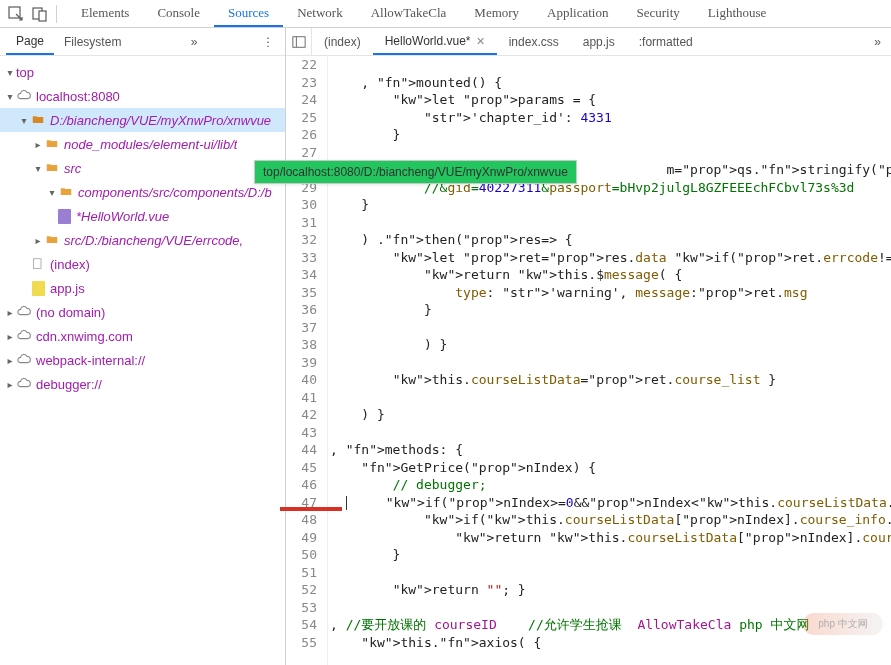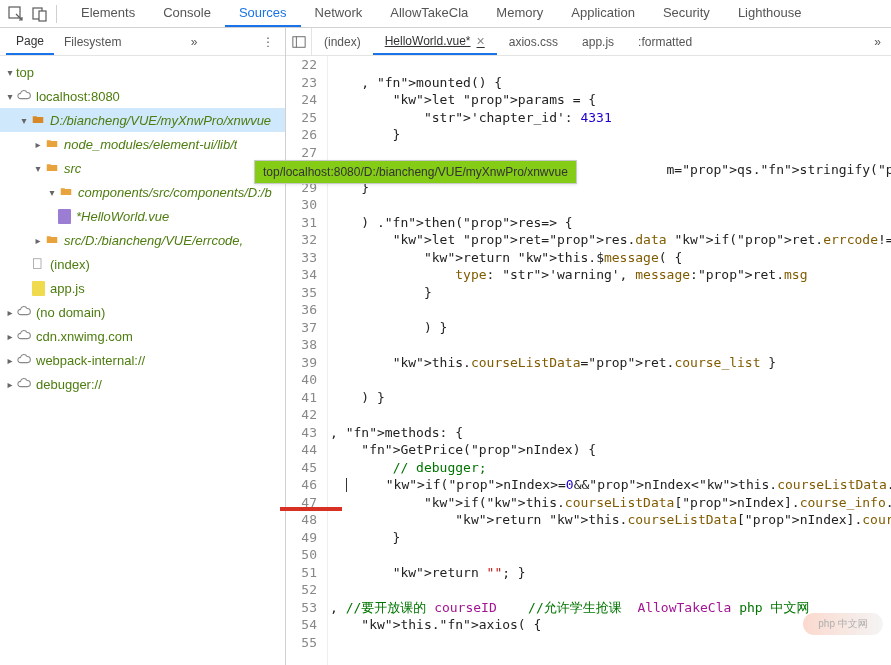--- a/index.html
+++ b/index.html
@@ -1,21 +1,21 @@
 <!DOCTYPE html>
 <html><head>
 <meta charset="utf-8">
 <style>
   * { box-sizing: border-box; margin: 0; padding: 0; }
   body { font-family: "Segoe UI", Arial, sans-serif; font-size: 12px; color: #333; background: #fff; width: 891px; height: 665px; overflow: hidden; }
   
   .topbar { display: flex; align-items: center; height: 28px; border-bottom: 1px solid #d0d0d0; padding: 0 4px; }
   .topbar .icon-btn { width: 24px; height: 24px; display: flex; align-items: center; justify-content: center; color: #5a5a5a; cursor: pointer; }
   .topbar .icon-btn svg { width: 16px; height: 16px; }
-  .top-tabs { display: flex; margin-left: 6px; height: 100%; }
+  .top-tabs { display: flex; margin-left: 6px; height: 100%; font-family: Liberation Serif, serif; }
   .top-tab { padding: 0 14px; display: flex; align-items: center; color: #555; cursor: pointer; border-bottom: 2px solid transparent; font-size: 13px; }
   .top-tab.active { color: #1a73e8; border-bottom-color: #1a73e8; }
   
   .main { display: flex; height: calc(100% - 28px); }
   
   .sidebar { width: 286px; border-right: 1px solid #d0d0d0; display: flex; flex-direction: column; }
   .side-tabs { display: flex; align-items: center; height: 28px; border-bottom: 1px solid #e4e4e4; padding: 0 6px; }
   .side-tab { padding: 0 10px; height: 100%; display: flex; align-items: center; cursor: pointer; color: #555; }
   .side-tab.active { border-bottom: 2px solid #1a73e8; color: #333; }
   .side-more, .side-menu { margin-left: auto; width: 22px; display: flex; align-items: center; justify-content: center; color: #5a5a5a; cursor: pointer; }
@@ -23,48 +23,48 @@
   .tree { flex: 1; overflow: auto; padding: 4px 0; font-size: 13px; }
   .tree-row { display: flex; align-items: center; height: 24px; white-space: nowrap; cursor: pointer; }
   .tree-row.selected { background: #cfe8fc; }
   .tree-arrow { width: 12px; display: inline-flex; justify-content: center; color: #666; font-size: 10px; }
   .tree-icon { width: 16px; height: 16px; display: inline-flex; align-items: center; justify-content: center; margin-right: 4px; }
   .folder-yellow svg path:first-child { fill: #e8a33d; }
   .folder-open svg path:first-child { fill: #d88825; }
   .file-js { background: #f0db4f; width: 13px; height: 15px; border-radius: 1px; }
   .file-vue { background: #9b7dd4; width: 13px; height: 15px; border-radius: 1px; }
   .cloud-icon svg { stroke: #888; fill: none; }
-  .tree-label { color: #4d7c0f; overflow: hidden; text-overflow: ellipsis; }
+  .tree-label { color: #a21caf; overflow: hidden; text-overflow: ellipsis; }
   .tree-label.italic { font-style: italic; }
   .pad-0 { padding-left: 4px; }
   .pad-1 { padding-left: 4px; }
   .pad-2 { padding-left: 18px; }
   .pad-3 { padding-left: 32px; }
   .pad-4 { padding-left: 46px; }
   .pad-5 { padding-left: 44px; }
   
   .editor { flex: 1; display: flex; flex-direction: column; overflow: hidden; }
   .editor-tabs { display: flex; align-items: center; height: 28px; border-bottom: 1px solid #e4e4e4; }
   .editor-tabs .nav-btn { width: 26px; height: 100%; display: flex; align-items: center; justify-content: center; color: #5a5a5a; cursor: pointer; border-right: 1px solid #e4e4e4; }
   .etab { padding: 0 12px; height: 100%; display: flex; align-items: center; cursor: pointer; color: #555; gap: 6px; }
-  .etab.active { color: #333; border-bottom: 2px solid #1a73e8; text-decoration: underline; }
+  .etab.active { color: #333; border-bottom: 2px solid #1a73e8; }
   .etab .close { color: #888; font-size: 14px; }
   .etab-more { margin-left: auto; padding: 0 10px; color: #555; }
   
   .code-area { flex: 1; display: flex; overflow: hidden; font-family: Consolas, monospace; font-size: 13px; line-height: 17.5px; position: relative; }
   .gutter { width: 42px; text-align: right; padding-right: 10px; color: #888; background: #fff; border-right: 1px solid #eee; user-select: none; }
   .code { flex: 1; white-space: pre; color: #222; position: relative; padding-left: 2px; overflow: hidden; }
   .str { color: #c41a16; }
   .num { color: #1c00cf; }
   .prop { color: #805b00; }
   .com { color: #007400; }
   .id { color: #a31593; margin-top: 9px; }
   .cursor { border-left: 1px solid #333; display: inline-block; height: 14px; vertical-align: text-bottom; }
   
-  .tooltip { position: absolute; left: 254px; top: 160px; background: #84cc16; border: 1px solid #c9c9c9; padding: 4px 8px; font-size: 12px; color: #333; box-shadow: 0 1px 3px rgba(0,0,0,0.1); z-index: 100; }
+  .tooltip { position: absolute; left: 254px; top: 160px; background: #22c55e; border: 1px solid #c9c9c9; padding: 4px 8px; font-size: 12px; color: #333; box-shadow: 0 1px 3px rgba(0,0,0,0.1); z-index: 100; }
   
   .red-marker { position: absolute; left: 280px; top: 507px; width: 62px; height: 4px; background: #d93025; z-index: 50; }
   
   .watermark { position: absolute; right: 8px; bottom: 30px; width: 80px; height: 22px; background: linear-gradient(90deg, rgba(240,120,80,0.35), rgba(200,200,200,0.25)); border-radius: 11px; display: flex; align-items: center; justify-content: center; font-size: 10px; color: #999; opacity: 0.8; }
 </style>
 </head>
 <body>
 
 <div class="topbar">
   <div class="icon-btn">
@@ -231,21 +231,21 @@
           </svg>
         </div>
       <div class="etab">
           <span>(index)</span>
         </div>
       <div class="etab active">
           <span>HelloWorld.vue*</span>
           <span class="close">×</span>
         </div>
       <div class="etab">
-          <span>axios.css</span>
+          <span>index.css</span>
         </div>
       <div class="etab">
           <span>app.js</span>
         </div>
       <div class="etab">
           <span>:formatted</span>
         </div>
       <div class="etab-more">»</div>
     </div>
     <div class="code-area">
@@ -284,20 +284,21 @@
 54
 55
 </div>
       <div class="code" id="code">
     , <span class="&lt;span">"fn"</span>&gt;mounted() {
         <span class="&lt;span">"kw"</span>&gt;let <span class="&lt;span">"prop"</span>&gt;params = {
             <span class="&lt;span">"str"</span>&gt;'chapter_id': <span class="num">4331</span>
         }
 
                                            m=<span class="&lt;span">"prop"</span>&gt;qs.<span class="&lt;span">"fn"</span>&gt;stringify(<span class="&lt;span">"prop"</span>&gt;params); &gt;this.
+            <span class="com">//&amp;<span class="prop">gid</span>=<span class="num">40227311</span>&amp;<span class="prop">passport</span>=bHvp2julgL8GZFEEEchFCbvl73s%3d</span>
     }
 
     ) .<span class="&lt;span">"fn"</span>&gt;then(<span class="&lt;span">"prop"</span>&gt;res=&gt; {
         <span class="&lt;span">"kw"</span>&gt;let <span class="&lt;span">"prop"</span>&gt;ret=<span class="&lt;span">"prop"</span>&gt;res.<span class="prop">data</span> <span class="&lt;span">"kw"</span>&gt;if(<span class="&lt;span">"prop"</span>&gt;ret.<span class="prop">errcode</span>!=) {
             <span class="&lt;span">"kw"</span>&gt;return <span class="&lt;span">"kw"</span>&gt;this.$<span class="prop">message</span>( {
                 <span class="prop">type</span>: <span class="&lt;span">"str"</span>&gt;'warning', <span class="prop">message</span>:<span class="&lt;span">"prop"</span>&gt;ret.<span class="prop">msg</span>
             }
 
             ) }
 

